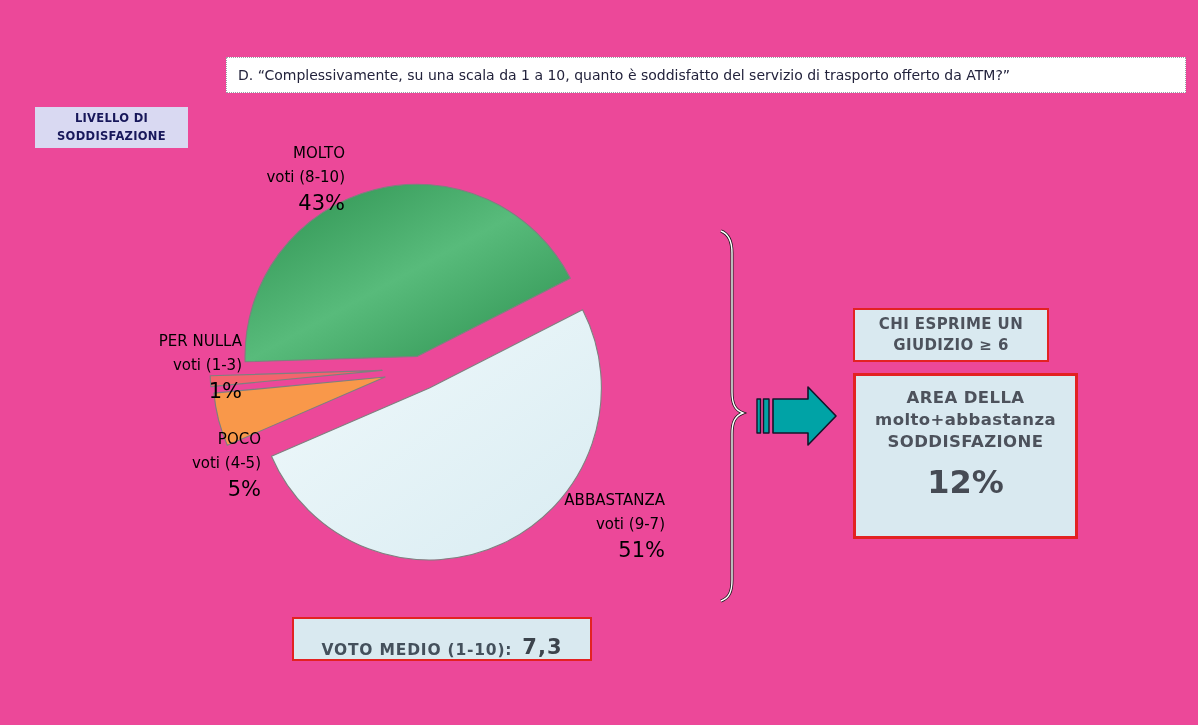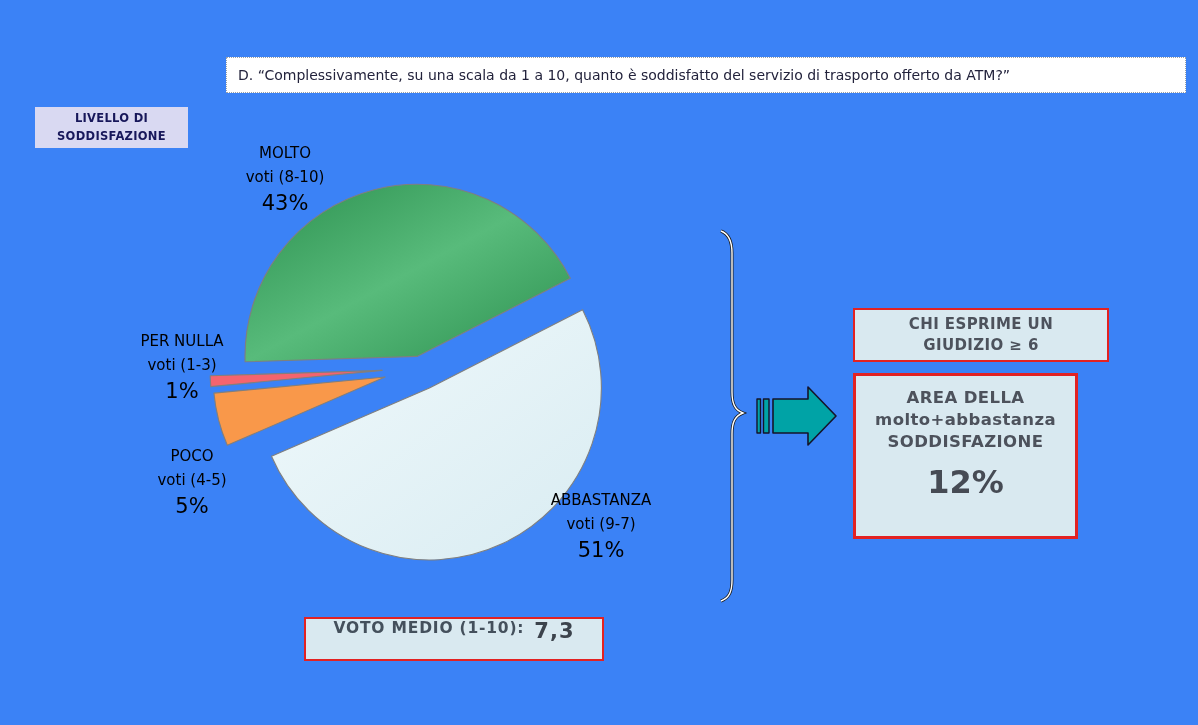--- a/index.html
+++ b/index.html
@@ -1,59 +1,59 @@
 <!DOCTYPE html>
 <html><head>
 <meta charset="utf-8">
 <style>
   html,body{margin:0;padding:0;background:#fff;}
   #stage{
-    position:relative;width:1198px;height:725px;background:#3b82f6;overflow:hidden;
+    position:relative;width:1198px;height:725px;background:#ec4899;overflow:hidden;
     font-family:"DejaVu Sans","Liberation Sans",sans-serif;
   }
   #graphics{position:absolute;left:0;top:0;width:1198px;height:725px;}
 
   #question-box{
     position:absolute;left:226px;top:57px;width:960px;height:36px;box-sizing:border-box;
     border:1px dotted #9aa0a6;background:#ffffff;display:flex;align-items:center;
     padding:0 11px;font-size:14px;color:#23233c;white-space:nowrap;
   }
   #side-label{
     position:absolute;left:35px;top:107px;width:153px;height:41px;background:#d9d9f2;
     color:#17175a;font-weight:bold;font-size:11.5px;text-align:center;display:flex;
     align-items:center;justify-content:center;line-height:1.5;letter-spacing:0.3px;
     padding:0 14px;box-sizing:border-box;
   }
   #date-label{
     position:absolute;left:838px;top:157px;width:210px;text-align:center;
     font-size:20px;font-weight:bold;color:#0f0f0f;letter-spacing:0.2px;
   }
-  .slice-label{position:absolute;text-align:center;color:#000;font-size:15px;line-height:1.6;}
+  .slice-label{position:absolute;text-align:right;color:#000;font-size:15px;line-height:1.6;}
   .slice-label .pct{font-size:21px;font-weight:normal;line-height:1.15;margin-top:2px;}
   #label-molto{left:225px;top:141px;width:120px;}
   #label-pernulla{left:122px;top:329px;width:120px;}
-  #label-poco{left:132px;top:427px;width:120px;margin-top:17px;}
+  #label-poco{left:141px;top:427px;width:120px;}
   #label-abbastanza{left:537px;top:488px;width:128px;}
 
   .callout{
     position:absolute;background:#d9e9f0;color:#4d525c;text-align:center;
     box-sizing:border-box;font-weight:bold;letter-spacing:0.4px;
   }
   #callout-top{
-    left:853px;top:308px;width:256px;height:54px;border:2px solid #e32222;
+    left:853px;top:308px;width:196px;height:54px;border:2px solid #e32222;
     font-size:15px;line-height:1.4;display:flex;flex-direction:column;justify-content:center;
   }
   #callout-main{
     left:853px;top:373px;width:225px;height:166px;border:3px solid #e32222;
     font-size:16.5px;line-height:1.32;padding-top:11px;
   }
   #callout-main .big{font-size:32px;margin:9px 0 7px;color:#464b54;letter-spacing:0;}
   #average-box{
-    position:absolute;left:304px;top:617px;width:300px;height:44px;box-sizing:border-box;
-    background:#d9e9f0;border:2px solid #e32222;display:flex;align-items:flex-start;
+    position:absolute;left:292px;top:617px;width:300px;height:44px;box-sizing:border-box;
+    background:#d9e9f0;border:2px solid #e32222;display:flex;align-items:flex-end;
     justify-content:center;gap:10px;
   }
   #average-box .avg-label{font-size:15.5px;font-weight:bold;color:#44505c;letter-spacing:0.8px;}
   #average-box .avg-value{font-size:21px;font-weight:bold;color:#3c434c;letter-spacing:1px;}
 </style>
 </head>
 <body>
 
 <div id="stage">
 

